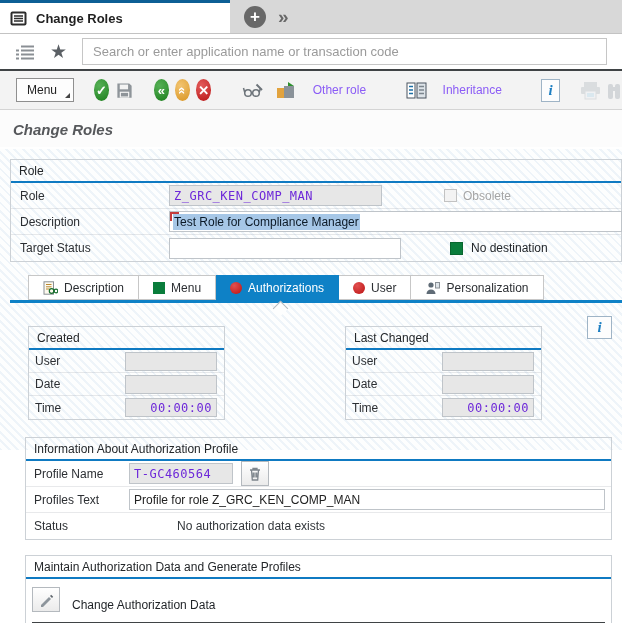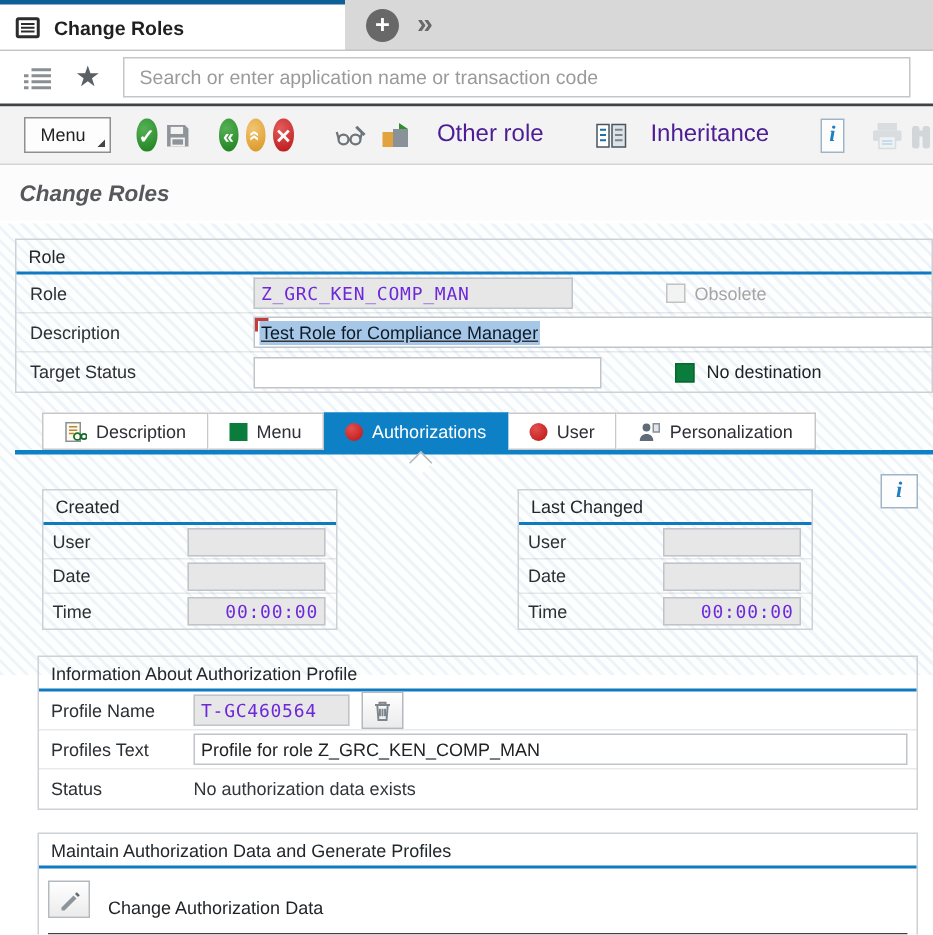--- a/index.html
+++ b/index.html
@@ -28,21 +28,21 @@
   
   .toolbar { height:39px; background:#f3f3f3; border-bottom:1px solid #d4d4d4; display:flex; align-items:center; padding:0 0 0 16px; white-space:nowrap; }
   .menu-btn { position:relative; background:#fdfdfd; border:1px solid #8f8f8f; padding:4px 16px 4px 10px; font-size:12px; color:#222; }
   .menu-btn::after { content:""; position:absolute; right:3px; bottom:3px; border-left:5px solid transparent; border-bottom:5px solid #444; }
   .circle { width:22px; height:22px; border-radius:50%; color:#fff; display:inline-flex; align-items:center; justify-content:center; font-weight:bold; font-size:13px; line-height:1; }
   .c-green  { background:radial-gradient(circle at 35% 30%, #55b055, #1c7e1c); }
   .c-orange { background:radial-gradient(circle at 35% 30%, #f2c470, #d99421); }
   .c-red    { background:radial-gradient(circle at 35% 30%, #e35b5b, #b91414); }
   .rot90 { transform:rotate(90deg); }
   .tb-gap-s { width:8px; }  .tb-gap-m { width:16px; }  .tb-gap-l { width:28px; }
-  .tool-label { font-size:16px; color:#4c1d95; margin-left:16px; }
+  .tool-label { font-size:12px; color:#8b5cf6; margin-left:16px; }
   .info-btn { width:25px; height:23px; border:1px solid #9fb4c6; background:#fdfdfd; display:inline-flex; align-items:center; justify-content:center;
               font-family:"Liberation Serif",serif; font-style:italic; font-weight:bold; font-size:15px; color:#1e7fc2; }
   .disabled-icon { opacity:.55; }
 
   
   .page-title { background:#fcfcfc; padding:11px 0 9px 13px; font-size:15px; font-weight:bold; font-style:italic; color:#56585b; }
 
   
   .main { position:absolute; top:149px; bottom:0; left:0; right:0; padding-left:10px;
           background:repeating-linear-gradient(45deg, #eef4f9 0px, #eef4f9 2px, #fdfefe 2px, #fdfefe 6px); }
@@ -53,21 +53,21 @@
 
   
   .role-box { width:612px; }
   .field-row { display:flex; align-items:center; height:26px; padding-left:9px; border-bottom:1px solid rgba(110,120,130,.16); }
   .field-row:last-child { border-bottom:none; }
   .f-label { width:149px; color:#2c2f33; }
   .inp { height:21px; border:1px solid #bfc4c9; background:#fff; padding:0 4px; font-family:"Liberation Sans",sans-serif; font-size:12px; color:#222; outline:none; }
   .inp.ro { background:#e7e7e7; color:#6d28d9; }
   .mono { font-family:"DejaVu Sans Mono", monospace; font-size:12px; letter-spacing:.5px; }
   .role-input { width:213px; }
-  .desc-field { position:relative; flex:1; margin-right:-1px; height:21px; border:1px solid #bfc4c9; background:#fff; display:flex; align-items:center; padding:0 3px; overflow:hidden;text-decoration:underline; }
+  .desc-field { position:relative; flex:1; margin-right:-1px; height:21px; border:1px solid #bfc4c9; background:#fff; display:flex; align-items:center; padding:0 3px; overflow:hidden; }
   .desc-field::before { content:""; position:absolute; left:0; top:0; width:7px; height:7px; border-left:2px solid #c43c3c; border-top:2px solid #c43c3c; }
   .sel-text { background:#a6c7e7; color:#0c1a27; padding:1px 1px; white-space:nowrap; }
   .target-input { width:232px; }
   .cb { width:13px; height:13px; border:1px solid #c2c2c2; background:#f3f3f3; }
   .dim-label { color:#a5a5a5; margin-left:6px; }
   .gsq { width:13px; height:13px; background:#0a7d3c; border:1px solid #09662f; }
   .status-label { margin-left:8px; color:#1e2226; }
 
   
   .tabstrip { display:flex; margin:13px 0 0 18px; height:25px; }
@@ -85,21 +85,21 @@
   .box-spacer { width:120px; }
   .sm-row { display:flex; align-items:center; height:23px; padding:0 6px; border-bottom:1px solid rgba(110,120,130,.16); }
   .sm-row:last-child { border-bottom:none; }
   .sm-label { width:90px; color:#2c2f33; }
   .sm-input { width:92px; height:19px;text-align:right; }
   .corner-info-btn { position:absolute; right:10px; top:0; }
 
   
   .profile-box { margin:17px 10px 0 15px; }
   .p-row { display:flex; align-items:center; height:26px; padding-left:8px; border-bottom:1px solid rgba(110,120,130,.16); }
-  .p-row:last-child { border-bottom:none; }
+  .p-row:last-child { border-bottom:none;gap:48px; }
   .p-label { width:95px; color:#2c2f33; }
   .pname-input { width:104px; height:21px; }
   .icon-btn { width:28px; height:25px; border:1px solid #b4b9be; background:linear-gradient(#ffffff,#ebebeb); display:inline-flex; align-items:center; justify-content:center; margin-left:8px; }
   .ptext-input { flex:1; margin-right:6px; }
 
   
   .maintain-box { margin:15px 10px 0 15px; height:120px; }
   .action-row { display:flex; align-items:flex-end; gap:12px; padding:8px 6px 7px 6px; }
   .action-label { color:#1e2226; }
   .dark-sep { height:1px; background:#3f4345; margin:3px 6px 10px 6px; }

